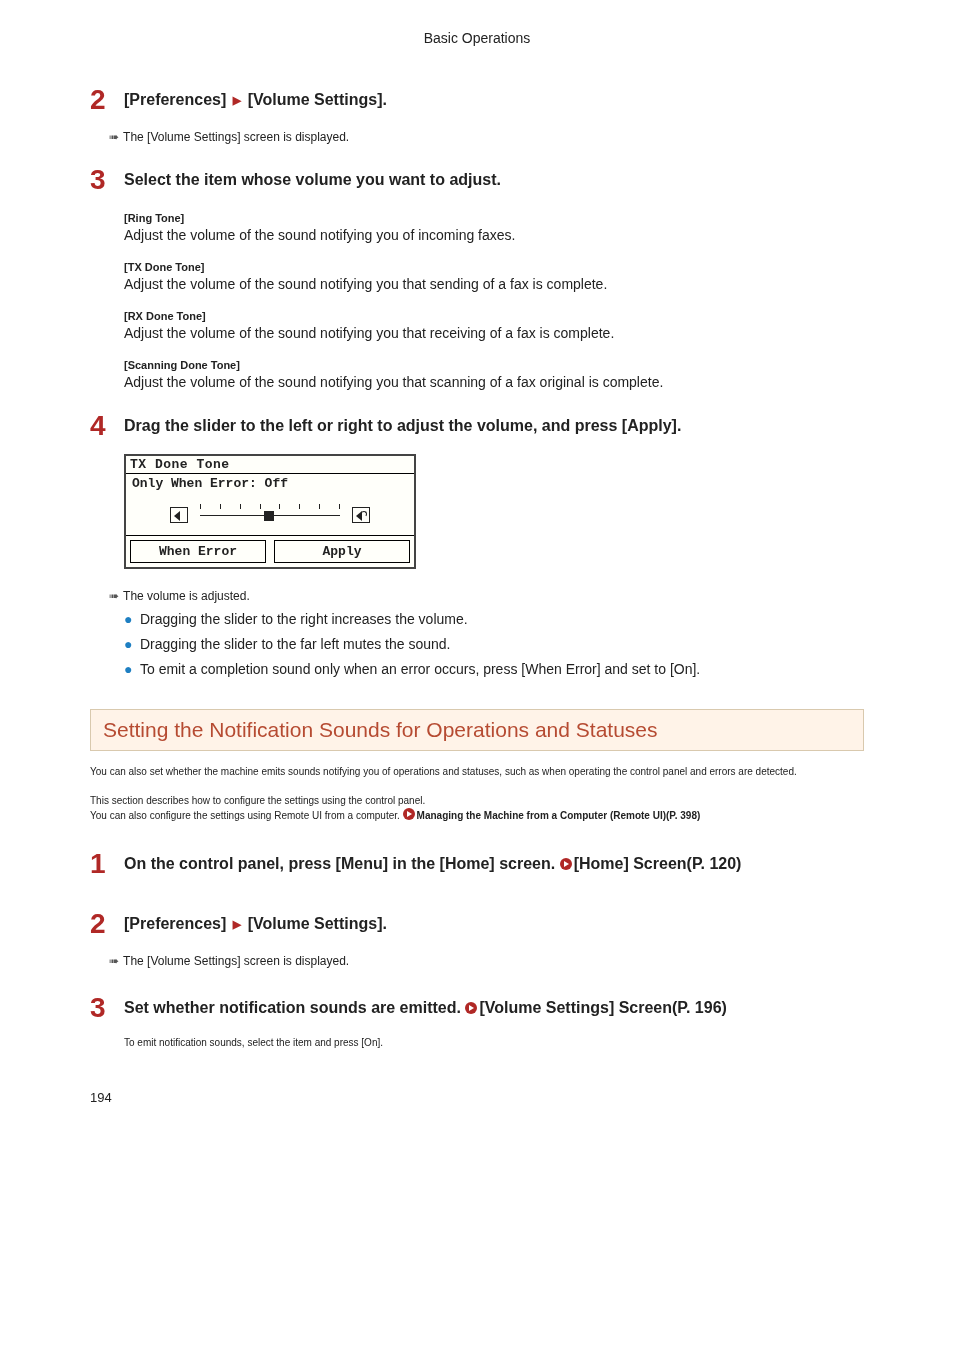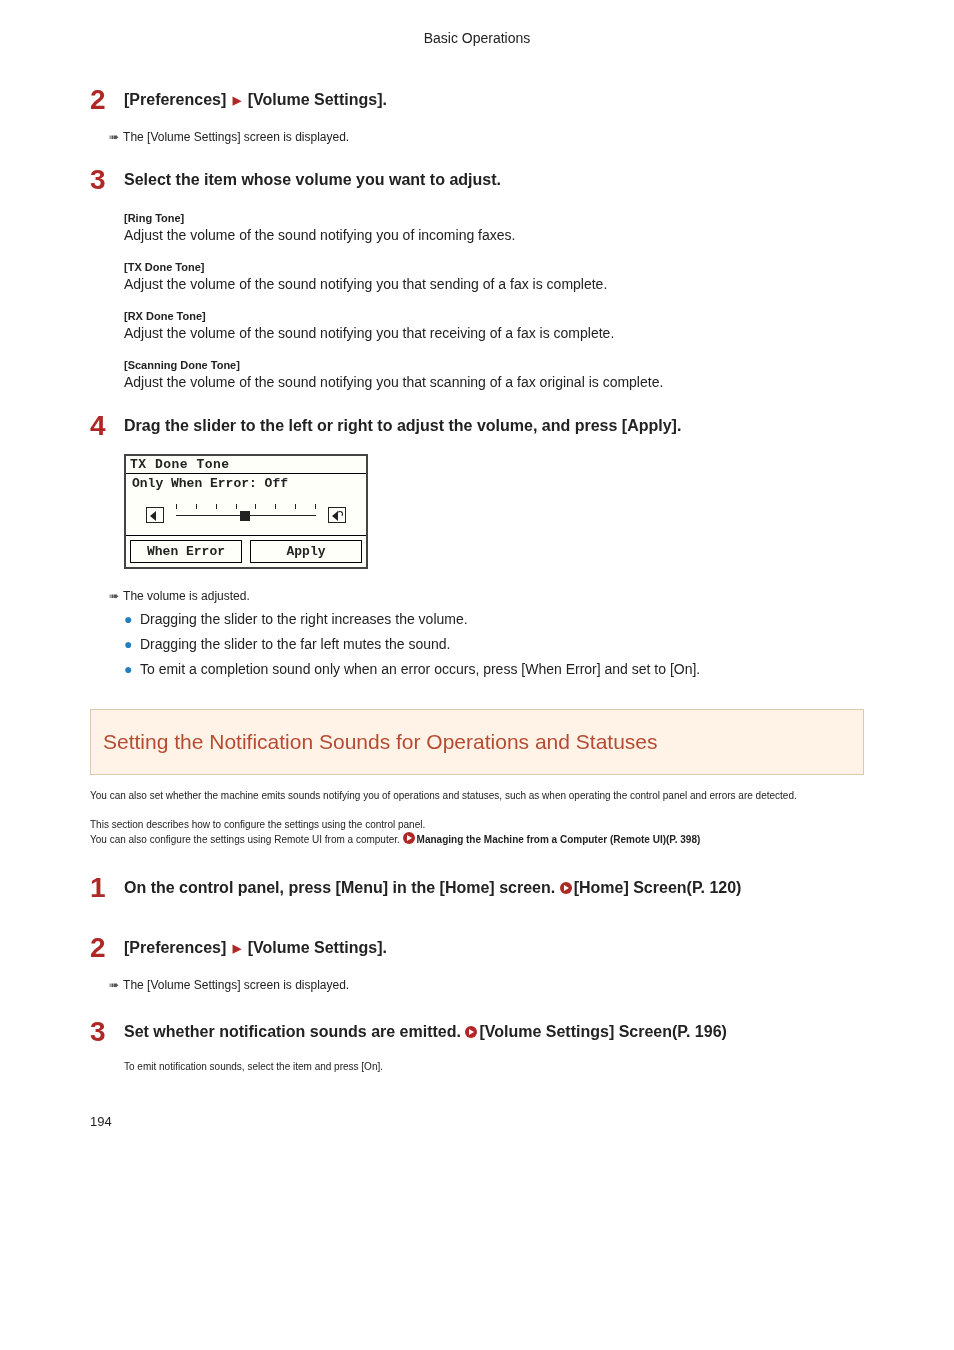--- a/index.html
+++ b/index.html
@@ -10,39 +10,39 @@
   .step-num { flex: 0 0 34px; font-size: 28px; font-weight: bold; color: #b02826; line-height: 1; }
   .step-body { flex: 1; }
   .step-heading { font-size: 16px; font-weight: bold; line-height: 1.3; padding-top: 4px; }
   .step-heading .caret { color: #b02826; font-size: 11px; vertical-align: 1px; padding: 0 2px; }
   .result { margin-top: 16px; margin-left: 19px; font-size: 12px; }
   .result .arrow { color: #555; padding-right: 4px; }
   .item-block { margin-left: 34px; margin-top: 18px; }
   .item-title { font-weight: bold; font-size: 11px; margin-bottom: 3px; }
   .item-desc { font-size: 14px; }
   .lcd-wrap { margin-left: 34px; margin-top: 14px; }
-  .lcd { width: 244px; border: 2px solid #444; background: #fffffa; }
+  .lcd { width: 292px; border: 2px solid #444; background: #fffffa; }
   .lcd-top { font-family: "Courier New", monospace; font-size: 13px; padding: 1px 4px; border-bottom: 1px solid #000; font-weight: bold; letter-spacing: .5px; }
   .lcd-sub { font-family: "Courier New", monospace; font-size: 13px; padding: 2px 6px 10px 6px; font-weight: bold; }
   .lcd-slider-row { text-align: center; padding: 4px 6px 12px 6px; position: relative; }
   .lcd-icon { display:inline-block; width:18px; height:16px; border:1px solid #222; vertical-align: middle; position: relative; font-size:0; }
   .spk-mute::before, .spk-vol::before { content:""; position:absolute; left:3px; top:3px; width:0;height:0;border-right:6px solid #222;border-top:5px solid transparent;border-bottom:5px solid transparent;}
   .spk-vol::after { content:""; position:absolute; right:2px; top:3px; width:4px;height:4px;border:1px solid #222;border-radius:50%; border-left-color:transparent;border-bottom-color:transparent;}
   .slider-track { display:inline-block; vertical-align: middle; margin: 0 8px; position: relative; width: 140px; height: 14px; }
   .slider-line { position:absolute; left:0; right:0; top:50%; height:1px; background:#222; }
   .slider-ticks { position:absolute; top:-4px; left:0; right:0; display:flex; justify-content:space-between; }
   .slider-ticks span { width:1px; height:5px; background:#222; display:block; }
   .slider-knob { position:absolute; top:3px; left:64px; width:10px;height:10px; background:#222; }
   .lcd-btns { display:flex; border-top:1px solid #000;align-items:center; }
   .lcd-btn { flex:1; text-align:center; font-family:"Courier New",monospace; font-size:13px; font-weight:bold; padding:3px 0; }
   .lcd-btn.boxed { margin:4px; border:1px solid #000; }
   .bullet-list { margin-left: 34px; margin-top: 8px; }
   .bullet-item { display:flex; font-size:14px; margin-top: 8px; }
   .bullet-dot { flex:0 0 16px; color:#1e7fc2; font-size:14px; line-height:1.2; }
-  .section-h2-real { margin-top: 32px; background:#fff3e8; border:1px solid #d9c9ae; font-size:21px; color:#b64b32; padding:20px 12px; }
+  .section-h2-real { margin-top: 32px; background:#fff3e8; border:1px solid #d9c9ae; font-size:21px; color:#b64b32; padding:8px 12px; }
   .body-p { font-size:10px; margin-top: 14px; line-height:1.45; }
   .link-icon { display:inline-block; width:12px;height:12px;border-radius:50%;background:#b02826;position:relative;vertical-align:-1px;margin-right:2px;}
   .link-icon::after{content:"";position:absolute;left:4px;top:3px;width:0;height:0;border-left:5px solid #fff;border-top:3px solid transparent;border-bottom:3px solid transparent;}
   .bold { font-weight: bold; }
   .page-num { font-size:13px; margin-top:40px; }
 </style>
 </head>
 <body>
 
 <div class="page">

